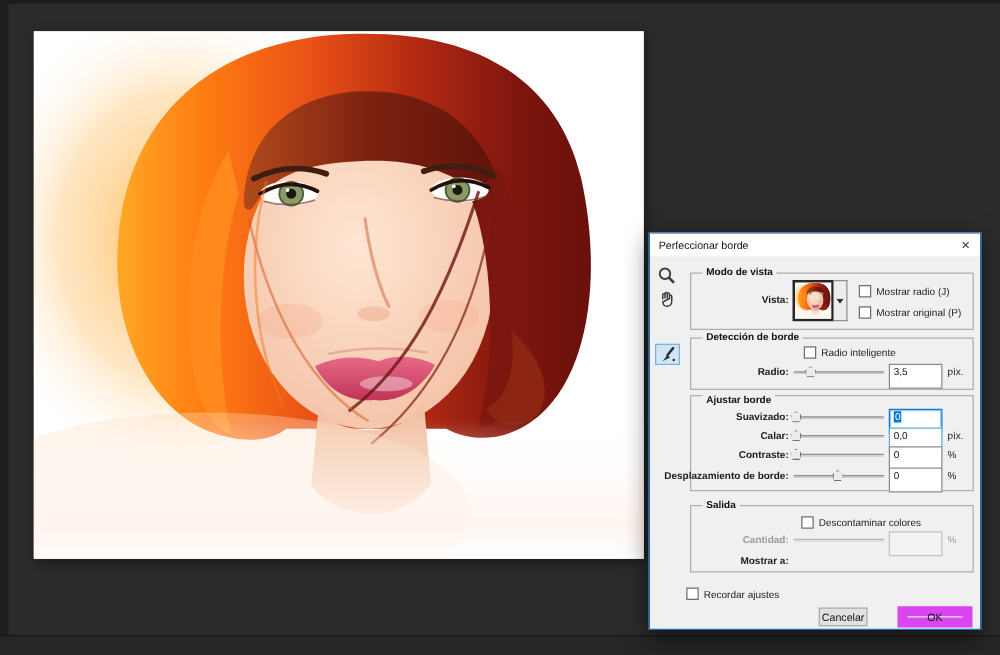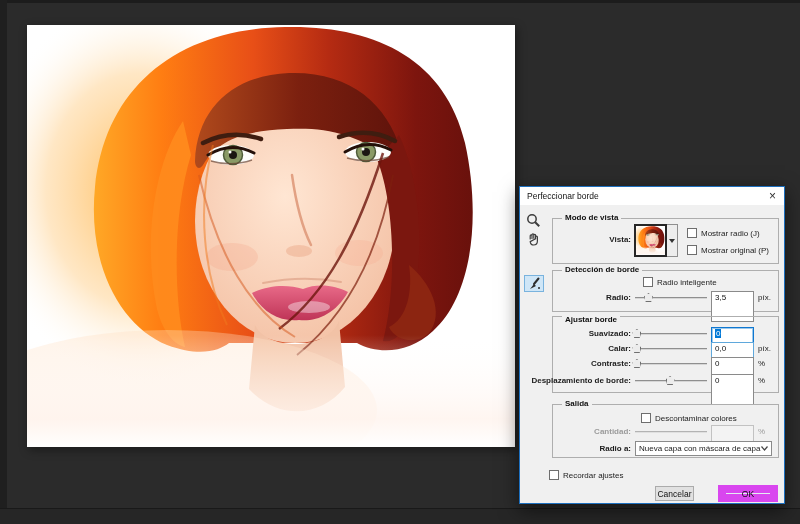--- a/index.html
+++ b/index.html
@@ -33,21 +33,21 @@
 
   .rlabel { position:absolute; right:153px; font-size:8px; white-space:nowrap; color:#1c1c1c; text-align:right;font-weight:bold; }
   .rlabel.dis { color:#9b9b9b; }
 
   .slider { position:absolute; left:115px; width:72px; height:10px; }
   .track { position:absolute; left:0; right:0; top:4px; height:2px; background:#8f8f8f; border-bottom:1px solid #d6d6d6; }
   .track.dis { background:#b3b3b3; border-bottom:1px solid #e0e0e0; }
   .thumb { position:absolute; top:0; width:9px; height:9px; margin-left:-4px; background:#ececec;
            border:1px solid #6f6f6f; clip-path:polygon(50% 0,100% 38%,80% 100%,20% 100%,0 38%); }
 
-  .fld { position:absolute; left:191px; width:43px; height:31px; background:#fff; border:1px solid #8a8a8a;
+  .fld { position:absolute; left:191px; width:43px; height:20px; background:#fff; border:1px solid #8a8a8a;
          font-size:8px; line-height:11px; padding:0 3px; color:#111; overflow:hidden; }
   .fld.focus { border:1px solid #0f77d0; box-shadow:inset 0 0 0 1px #9cc9ec; }
   .fld.hl { border:1px solid #5fa8dc; }
   .fld.dis { background:#f3f3f3; border-color:#c2c2c2; }
   .selval { background:#0078d7; color:#fff; padding:0 1px; }
 
   .unit { position:absolute; left:238px; font-size:8px; white-space:nowrap; }
   .unit.dis { color:#9b9b9b; }
 
   .cb { position:absolute; width:10px; height:10px; background:#fff; border:1px solid #6e6e6e; }
@@ -247,26 +247,20 @@
     <div class="grp" style="top:217px;height:54px"></div>
     <span class="grp-label" style="top:212px">Salida</span>
     <span class="cb" style="left:121px;top:226px"></span>
     <span class="cb-label" style="left:135px;top:227px">Descontaminar colores</span>
     <span class="rlabel dis" style="top:240px">Cantidad:</span>
     <div class="slider" style="top:240px">
       <div class="track dis"></div>
     </div>
     <div class="fld dis" style="top:238px"></div>
     <span class="unit dis" style="top:240px">%</span>
-    <span class="rlabel" style="top:257px">Radio a:</span>
-    <div class="dd">
-      <span>Nueva capa con máscara de capa</span>
-      <svg class="dd-chev" width="7" height="5" viewBox="0 0 7 5">
-        <polyline points="0.5,0.5 3.5,4 6.5,0.5" stroke="#444" stroke-width="1.2" fill="none"></polyline>
-      </svg>
-    </div>
+    <span class="rlabel" style="top:257px">Mostrar a:</span>
 
     <span class="cb" style="left:29px;top:283px"></span>
     <span class="cb-label" style="left:43px;top:284px">Recordar ajustes</span>
     <div class="btn" style="left:135px;top:299px;width:39px;height:15px">Cancelar</div>
     <div class="btn ok" style="left:198px;top:298px;width:60px;height:17px">OK</div>
   </div>
 </div>
 
 </body></html>

